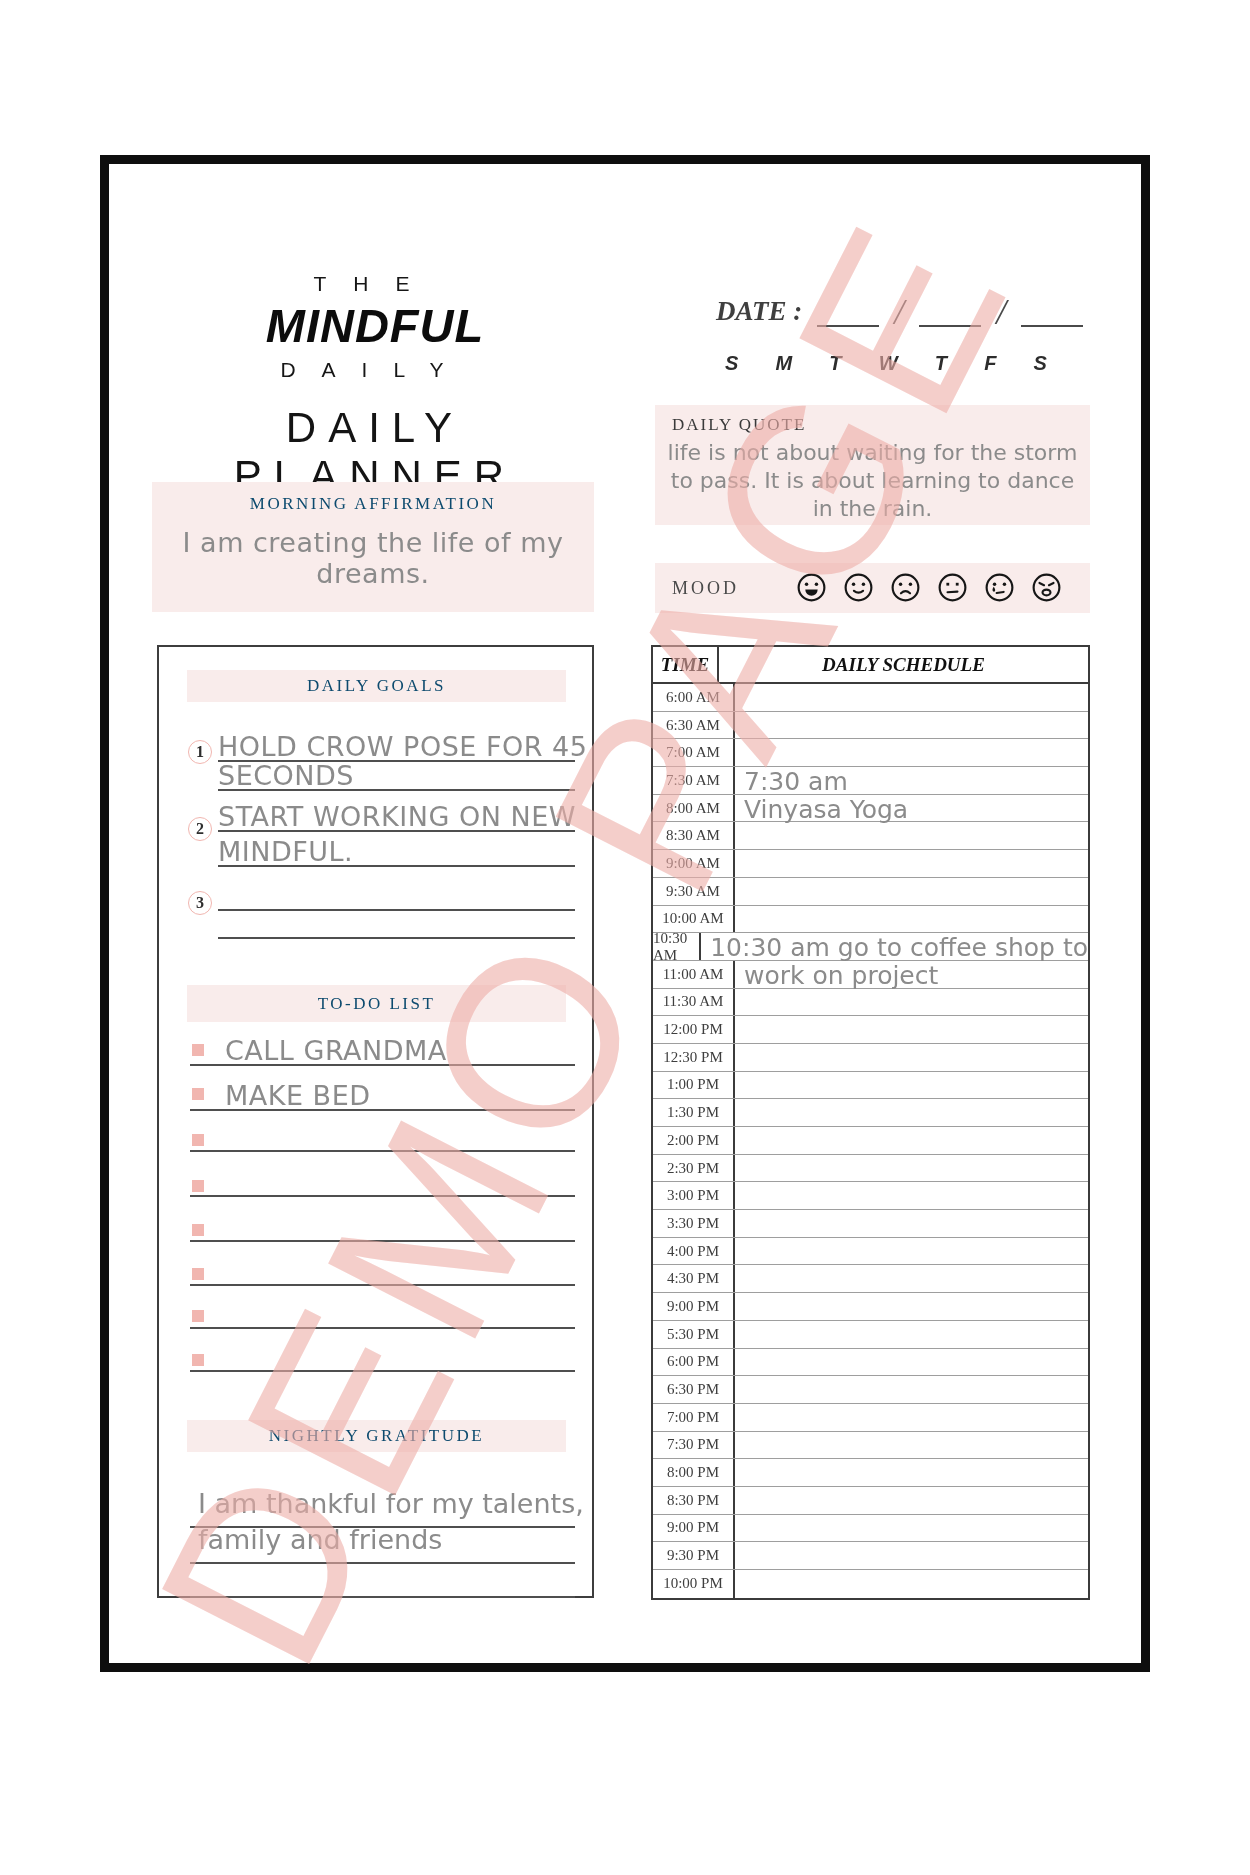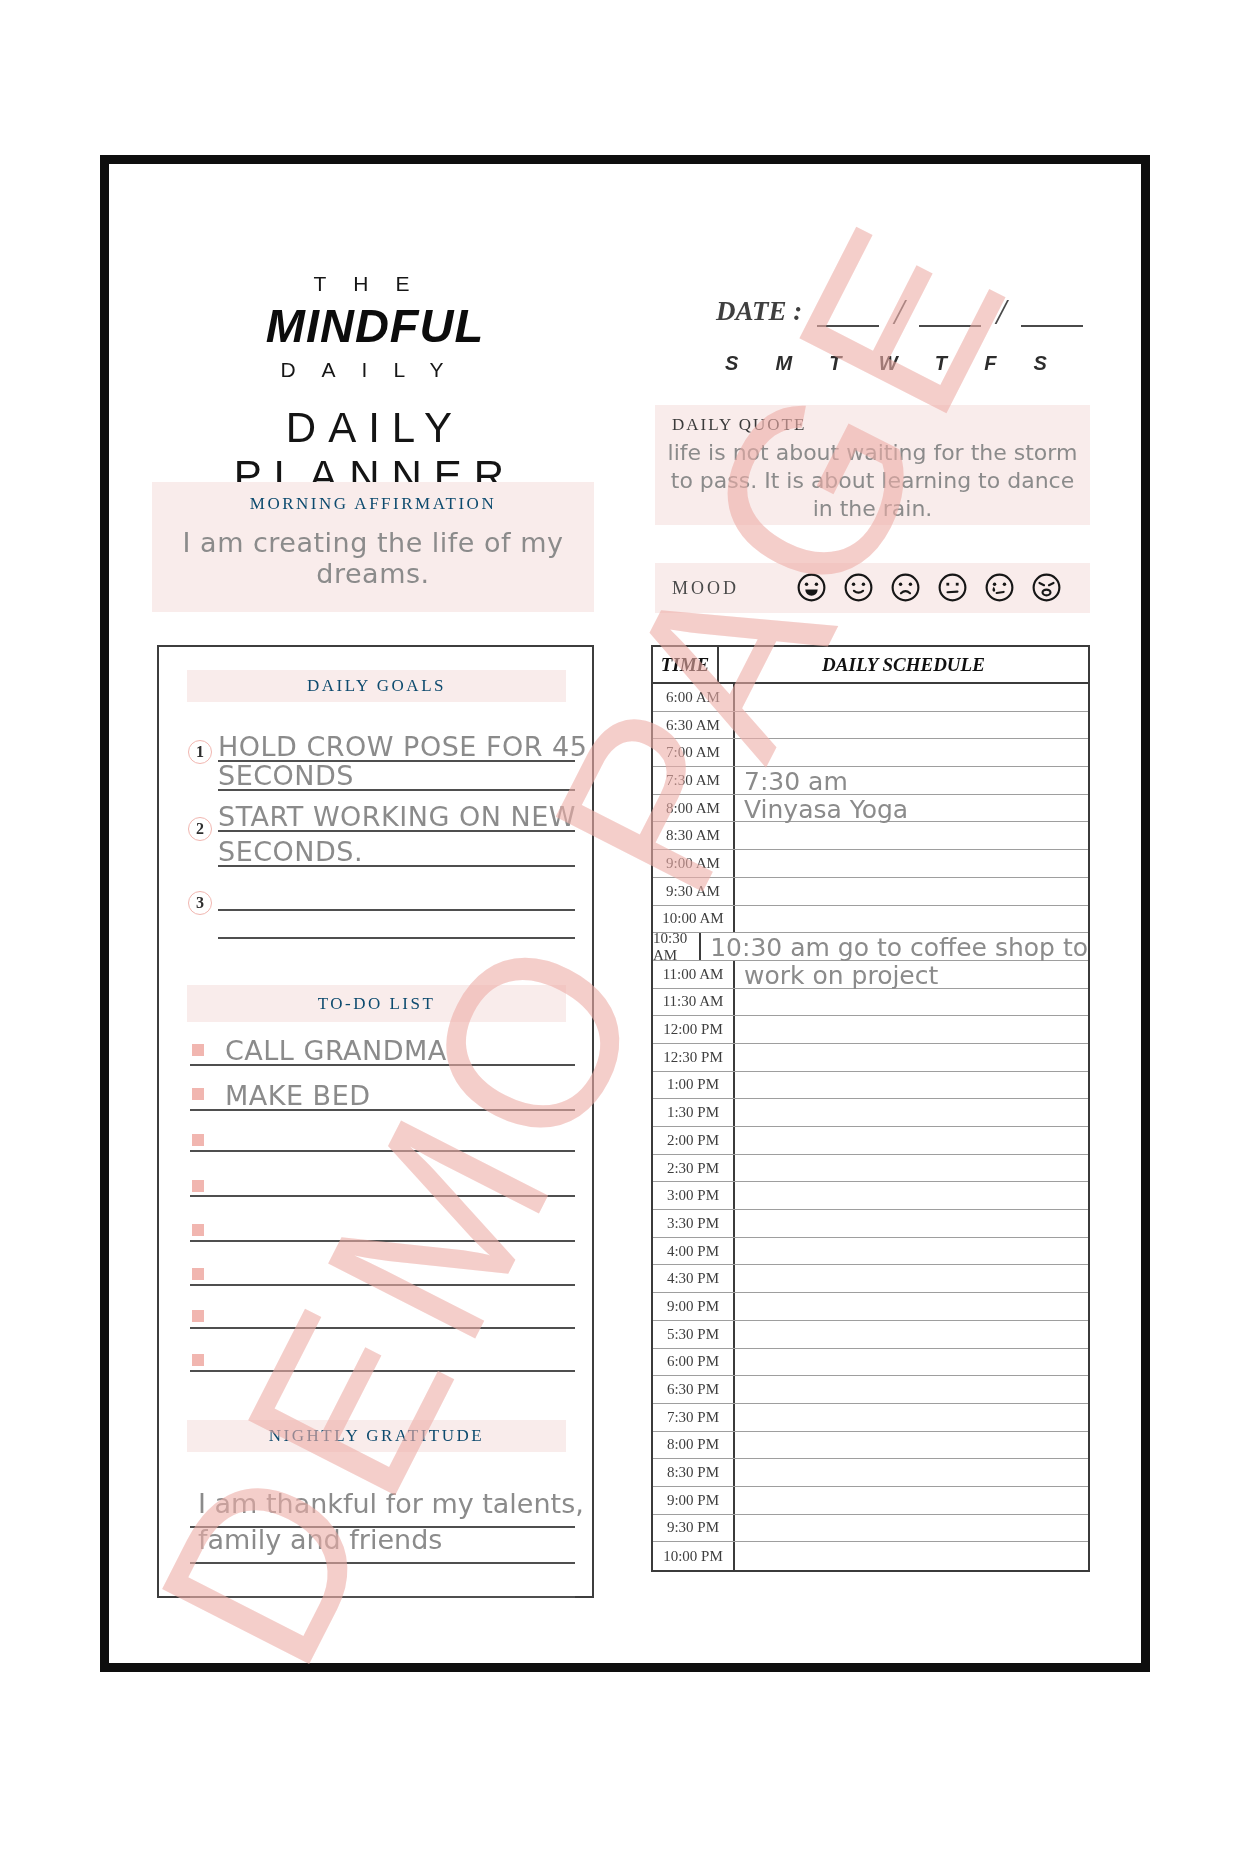--- a/index.html
+++ b/index.html
@@ -219,21 +219,21 @@
           <span class="hand-caps">HOLD CROW POSE FOR 45</span>
         </div>
         <div class="goal-line" style="top: 113px; height: 29px;">
           <span class="hand-caps">SECONDS</span>
         </div>
         <div class="goal-num" style="top: 170px;">2</div>
         <div class="goal-line" style="top: 141px; height: 42px;">
           <span class="hand-caps">START WORKING ON NEW</span>
         </div>
         <div class="goal-line" style="top: 183px; height: 35px;">
-          <span class="hand-caps">SECONDS.</span>
+          <span class="hand-caps">MINDFUL.</span>
         </div>
         <div class="goal-num" style="top: 244px;">3</div>
         <div class="goal-line" style="top: 220px; height: 42px;">
           <span class="hand-caps"></span>
         </div>
         <div class="goal-line" style="top: 262px; height: 28px;">
           <span class="hand-caps"></span>
         </div>
       </div>
 
@@ -403,20 +403,24 @@
         </div>
         <div class="sch-row">
           <div class="sch-time">6:00 PM</div>
           <div class="sch-cell"></div>
         </div>
         <div class="sch-row">
           <div class="sch-time">6:30 PM</div>
           <div class="sch-cell"></div>
         </div>
         <div class="sch-row">
+          <div class="sch-time">7:00 PM</div>
+          <div class="sch-cell"></div>
+        </div>
+        <div class="sch-row">
           <div class="sch-time">7:30 PM</div>
           <div class="sch-cell"></div>
         </div>
         <div class="sch-row">
           <div class="sch-time">8:00 PM</div>
           <div class="sch-cell"></div>
         </div>
         <div class="sch-row">
           <div class="sch-time">8:30 PM</div>
           <div class="sch-cell"></div>

